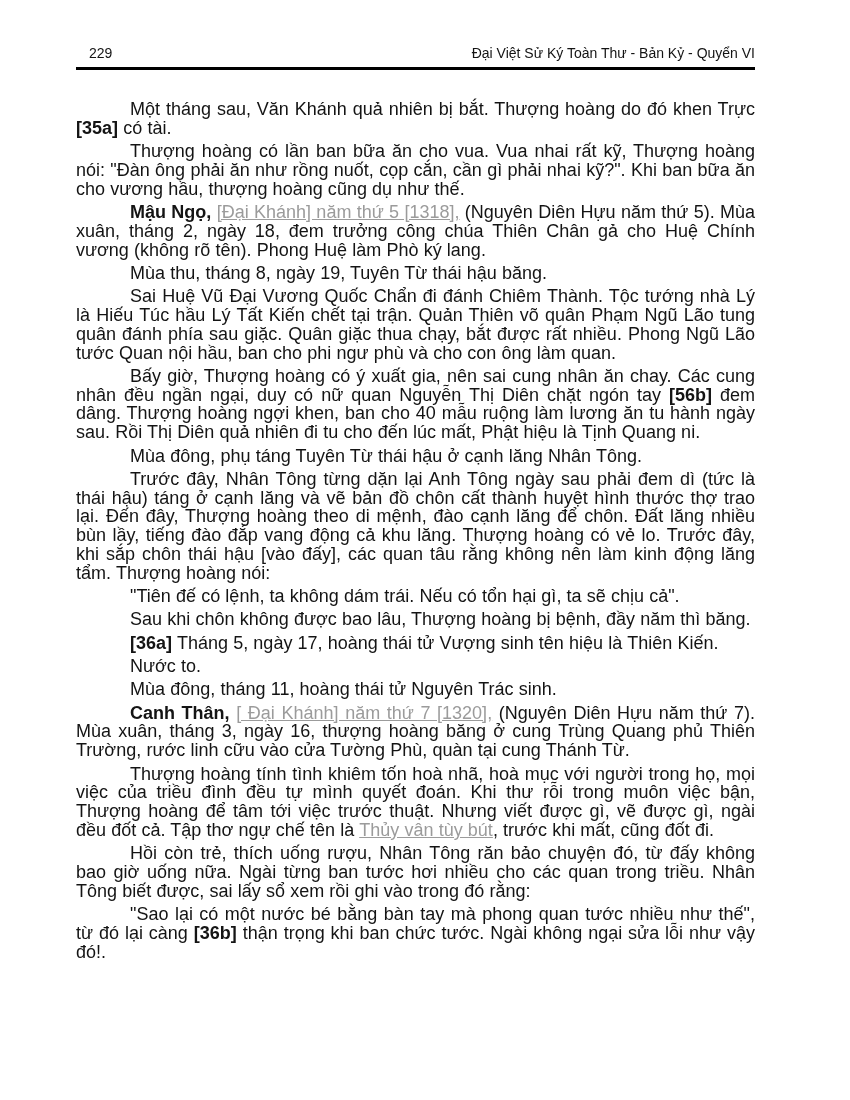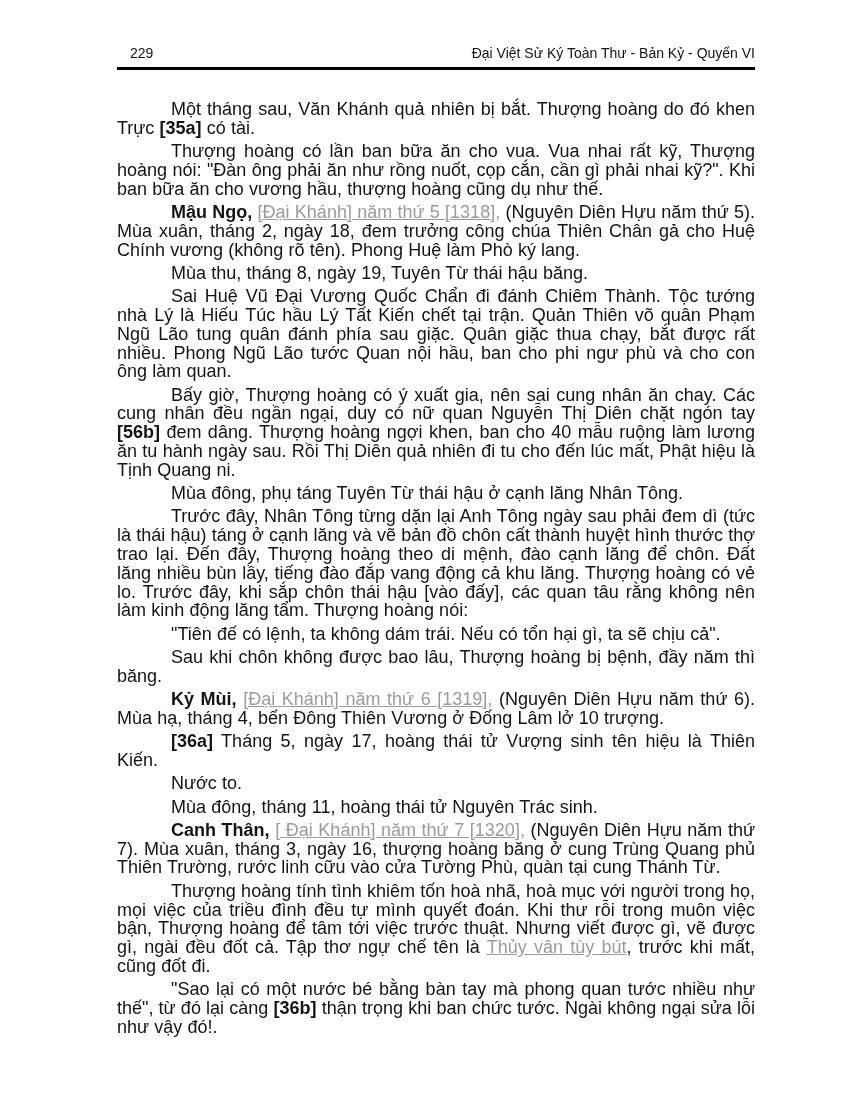--- a/index.html
+++ b/index.html
@@ -12,21 +12,21 @@
   body{
     width:850px;height:1100px;
     background:var(--paper);
     font-family:"Liberation Sans","DejaVu Sans",sans-serif;
     color:var(--text);
     -webkit-font-smoothing:antialiased;
   }
   .page{
     box-sizing:border-box;
     width:850px;height:1100px;
-    padding:44px 95px 0 117px;
+    padding:44px 95px 0 76px;
     overflow:hidden;
   }
   .header{
     display:flex;
     align-items:baseline;
     font-size:14px;
     line-height:18px;
     color:var(--text);
   }
   .page-number{
@@ -73,21 +73,21 @@
       <p class="para"><span>Một tháng sau, Văn Khánh quả nhiên bị bắt. Thượng hoàng do đó khen Trực </span><span class="seg-bold">[35a]</span><span> có tài.</span></p>
       <p class="para"><span>Thượng hoàng có lần ban bữa ăn cho vua. Vua nhai rất kỹ, Thượng hoàng nói: "Đàn ông phải ăn như rồng nuốt, cọp cắn, cần gì phải nhai kỹ?". Khi ban bữa ăn cho vương hầu, thượng hoàng cũng dụ như thế.</span></p>
       <p class="para"><span class="seg-bold">Mậu Ngọ,</span><span> </span><span class="seg-gray">[Đại Khánh] năm thứ 5 [1318],</span><span> (Nguyên Diên Hựu năm thứ 5). Mùa xuân, tháng 2, ngày 18, đem trưởng công chúa Thiên Chân gả cho Huệ Chính vương (không rõ tên). Phong Huệ làm Phò ký lang.</span></p>
       <p class="para"><span>Mùa thu, tháng 8, ngày 19, Tuyên Từ thái hậu băng.</span></p>
       <p class="para"><span>Sai Huệ Vũ Đại Vương Quốc Chẩn đi đánh Chiêm Thành. Tộc tướng nhà Lý là Hiếu Túc hầu Lý Tất Kiến chết tại trận. Quản Thiên võ quân Phạm Ngũ Lão tung quân đánh phía sau giặc. Quân giặc thua chạy, bắt được rất nhiều. Phong Ngũ Lão tước Quan nội hầu, ban cho phi ngư phù và cho con ông làm quan.</span></p>
       <p class="para"><span>Bấy giờ, Thượng hoàng có ý xuất gia, nên sai cung nhân ăn chay. Các cung nhân đều ngần ngại, duy có nữ quan Nguyễn Thị Diên chặt ngón tay </span><span class="seg-bold">[56b]</span><span> đem dâng. Thượng hoàng ngợi khen, ban cho 40 mẫu ruộng làm lương ăn tu hành ngày sau. Rồi Thị Diên quả nhiên đi tu cho đến lúc mất, Phật hiệu là Tịnh Quang ni.</span></p>
       <p class="para"><span>Mùa đông, phụ táng Tuyên Từ thái hậu ở cạnh lăng Nhân Tông.</span></p>
       <p class="para"><span>Trước đây, Nhân Tông từng dặn lại Anh Tông ngày sau phải đem dì (tức là thái hậu) táng ở cạnh lăng và vẽ bản đồ chôn cất thành huyệt hình thước thợ trao lại. Đến đây, Thượng hoàng theo di mệnh, đào cạnh lăng để chôn. Đất lăng nhiều bùn lầy, tiếng đào đắp vang động cả khu lăng. Thượng hoàng có vẻ lo. Trước đây, khi sắp chôn thái hậu [vào đấy], các quan tâu rằng không nên làm kinh động lăng tẩm. Thượng hoàng nói:</span></p>
       <p class="para"><span>"Tiên đế có lệnh, ta không dám trái. Nếu có tổn hại gì, ta sẽ chịu cả".</span></p>
       <p class="para"><span>Sau khi chôn không được bao lâu, Thượng hoàng bị bệnh, đầy năm thì băng.</span></p>
-      <p class="para"><span class="seg-bold">Kỷ Mùi,</span><span> </span><span class="seg-gray">[Đại Khánh] năm thứ 6 [1319],</span><span> (Nguyên Diên Hựu năm thứ 6). Mùa hạ, tháng 4, bến Đông Thiên Vương ở Đống Lâm lở 10 trượng.</span></p>
       <p class="para"><span class="seg-bold">[36a]</span><span> Tháng 5, ngày 17, hoàng thái tử Vượng sinh tên hiệu là Thiên Kiến.</span></p>
       <p class="para"><span>Nước to.</span></p>
       <p class="para"><span>Mùa đông, tháng 11, hoàng thái tử Nguyên Trác sinh.</span></p>
       <p class="para"><span class="seg-bold">Canh Thân,</span><span> </span><span class="seg-gray">[ Đại Khánh] năm thứ 7 [1320],</span><span> (Nguyên Diên Hựu năm thứ 7). Mùa xuân, tháng 3, ngày 16, thượng hoàng băng ở cung Trùng Quang phủ Thiên Trường, rước linh cữu vào cửa Tường Phù, quàn tại cung Thánh Từ.</span></p>
       <p class="para"><span>Thượng hoàng tính tình khiêm tốn hoà nhã, hoà mục với người trong họ, mọi việc của triều đình đều tự mình quyết đoán. Khi thư rỗi trong muôn việc bận, Thượng hoàng để tâm tới việc trước thuật. Nhưng viết được gì, vẽ được gì, ngài đều đốt cả. Tập thơ ngự chế tên là </span><span class="seg-gray">Thủy vân tùy bút</span><span>, trước khi mất, cũng đốt đi.</span></p>
+      <p class="para"><span>Hồi còn trẻ, thích uống rượu, Nhân Tông răn bảo chuyện đó, từ đấy không bao giờ uống nữa. Ngài từng ban tước hơi nhiều cho các quan trong triều. Nhân Tông biết được, sai lấy sổ xem rồi ghi vào trong đó rằng:</span></p>
       <p class="para"><span>"Sao lại có một nước bé bằng bàn tay mà phong quan tước nhiều như thế", từ đó lại càng </span><span class="seg-bold">[36b]</span><span> thận trọng khi ban chức tước. Ngài không ngại sửa lỗi như vậy đó!.</span></p>
     </div>
 </div>
 
 </body></html>

